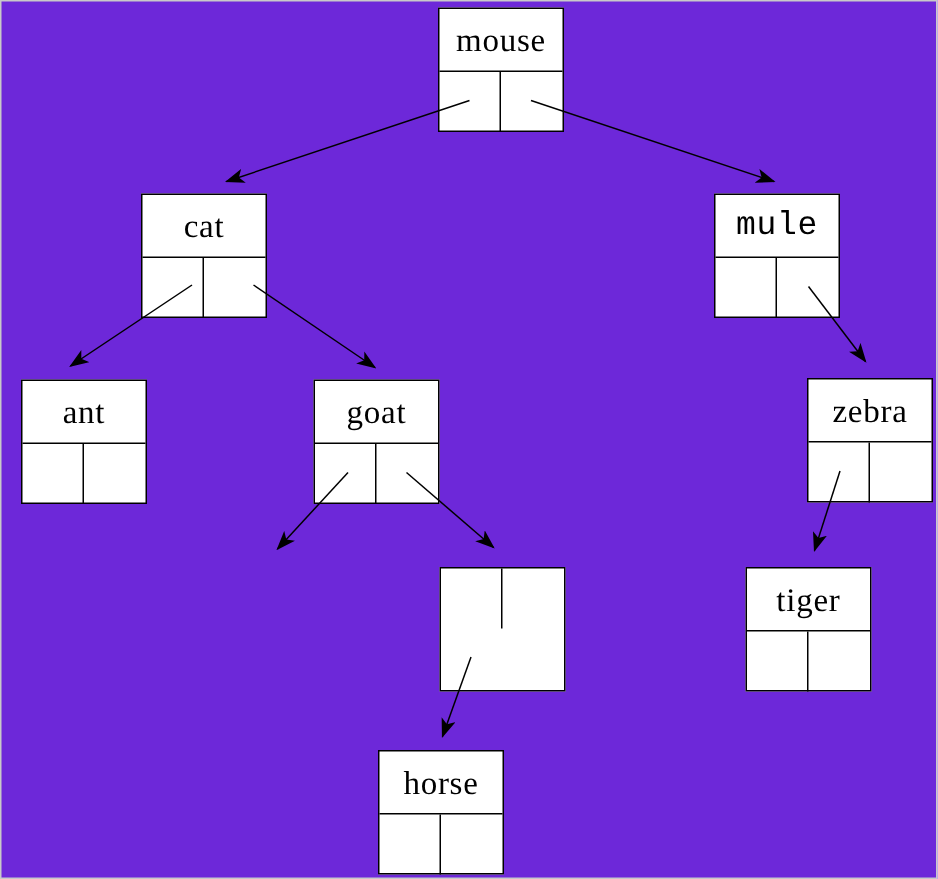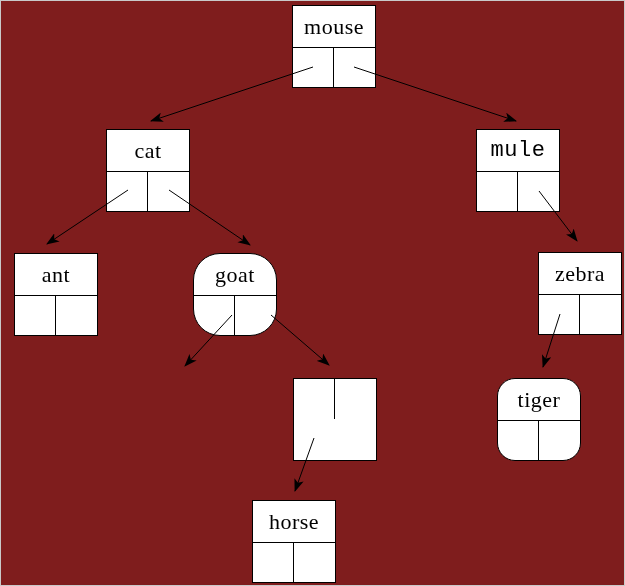--- a/index.html
+++ b/index.html
@@ -5,21 +5,21 @@
   html, body {
     margin: 0;
     padding: 0;
     background: #ffffff;
     font-family: "Liberation Serif", "DejaVu Serif", serif;
   }
   .stage {
     position: relative;
     width: 625px;
     height: 586px;
-    background: #7f1d1d;
+    background: #6d28d9;
     border: 1px solid #c9c9c9;
     box-sizing: border-box;
     overflow: hidden;
   }
   .node {
     position: absolute;
     width: 84px;
     height: 83px;
     border: 1px solid #000000;
     box-sizing: border-box;
@@ -63,37 +63,37 @@
 <div class="stage">
 
   <div class="node" style="left:291px; top:4px;">
     <div class="node-label">mouse</div>
     <div class="node-cells">
       <div class="cell left"></div>
       <div class="cell right"></div>
     </div>
   </div>
 
-  <div class="node" style="left:105px; top:128px;text-align:center;">
+  <div class="node" style="left:93px; top:128px;text-align:center;">
     <div class="node-label">cat</div>
     <div class="node-cells">
       <div class="cell left"></div>
       <div class="cell right"></div>
     </div>
   </div>
 
   <div class="node" style="left:3px; top:252px;margin-left:10px;">
     <div class="node-label">ant</div>
     <div class="node-cells">
       <div class="cell left"></div>
       <div class="cell right"></div>
     </div>
   </div>
 
-  <div class="node" style="left:192px; top:252px;border-radius:27px;">
+  <div class="node" style="left:208px; top:252px;">
     <div class="node-label">goat</div>
     <div class="node-cells">
       <div class="cell left"></div>
       <div class="cell right"></div>
     </div>
   </div>
 
   <div class="node" style="left:475px; top:128px;font-family:Liberation Mono, monospace;">
     <div class="node-label">mule</div>
     <div class="node-cells">
@@ -111,21 +111,21 @@
   </div>
 
 
   <div class="node" style="left:292px; top:377px;">
     <div class="node-cells">
       <div class="cell left"></div>
       <div class="cell right"></div>
     </div>
   </div>
 
-  <div class="node" style="left:496px; top:377px;border-radius:18px;">
+  <div class="node" style="left:496px; top:377px;">
     <div class="node-label">tiger</div>
     <div class="node-cells">
       <div class="cell left"></div>
       <div class="cell right"></div>
     </div>
   </div>
 
   <div class="node" style="left:251px; top:499px;">
     <div class="node-label">horse</div>
     <div class="node-cells">

